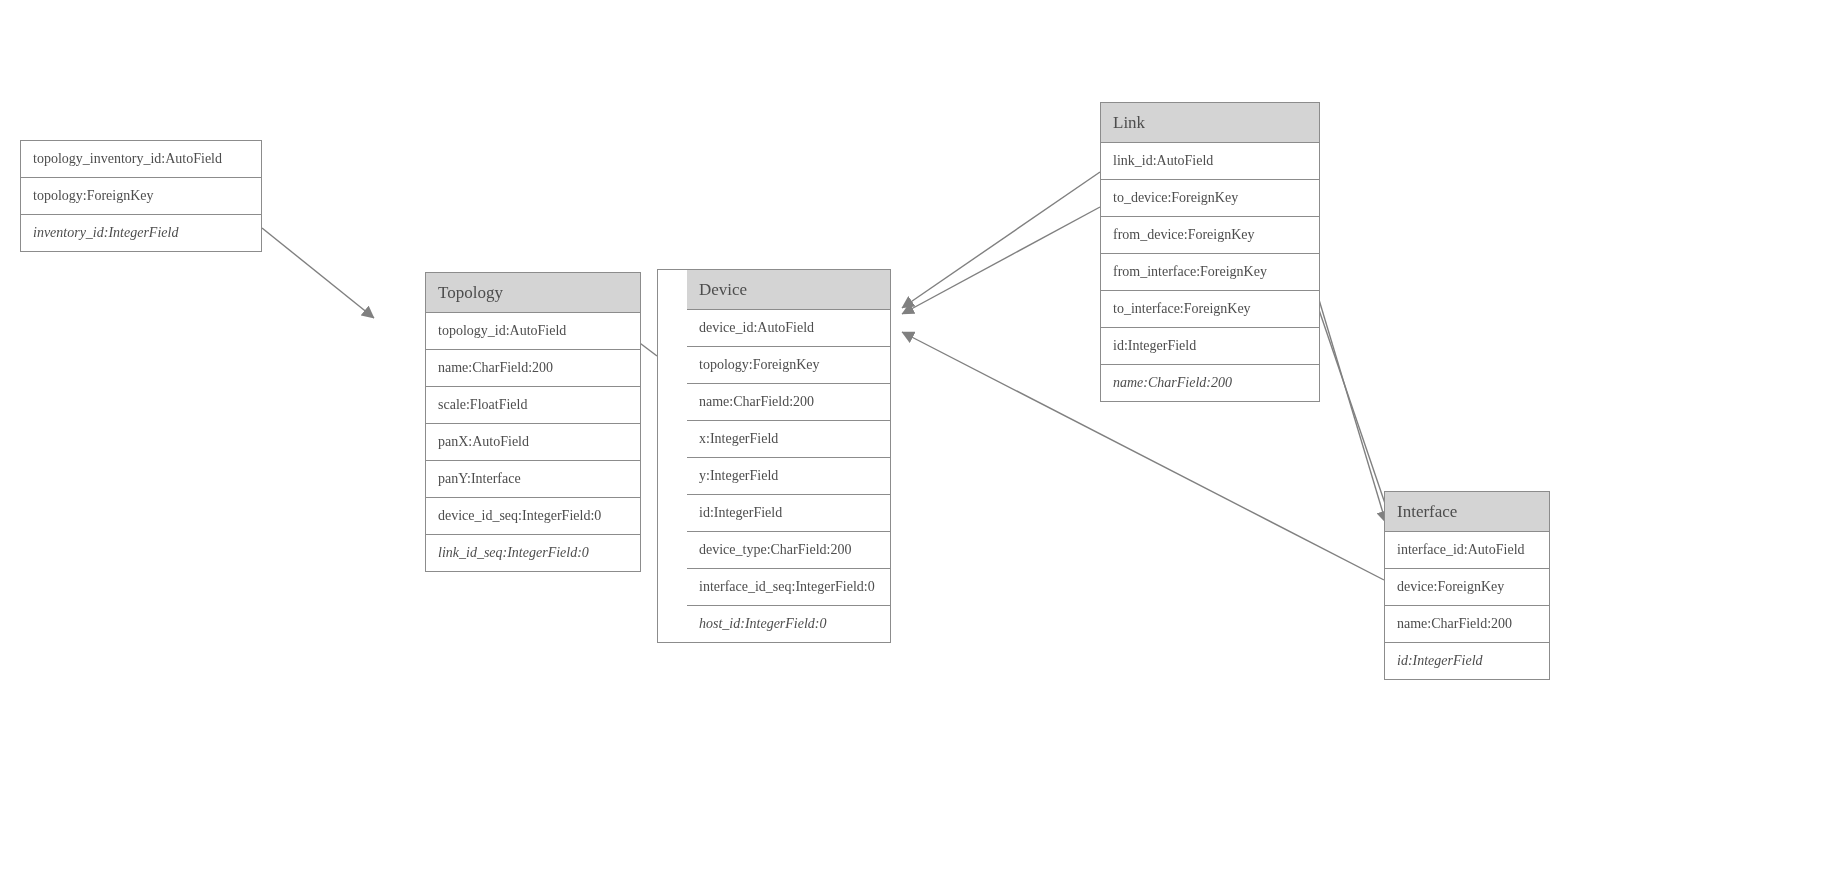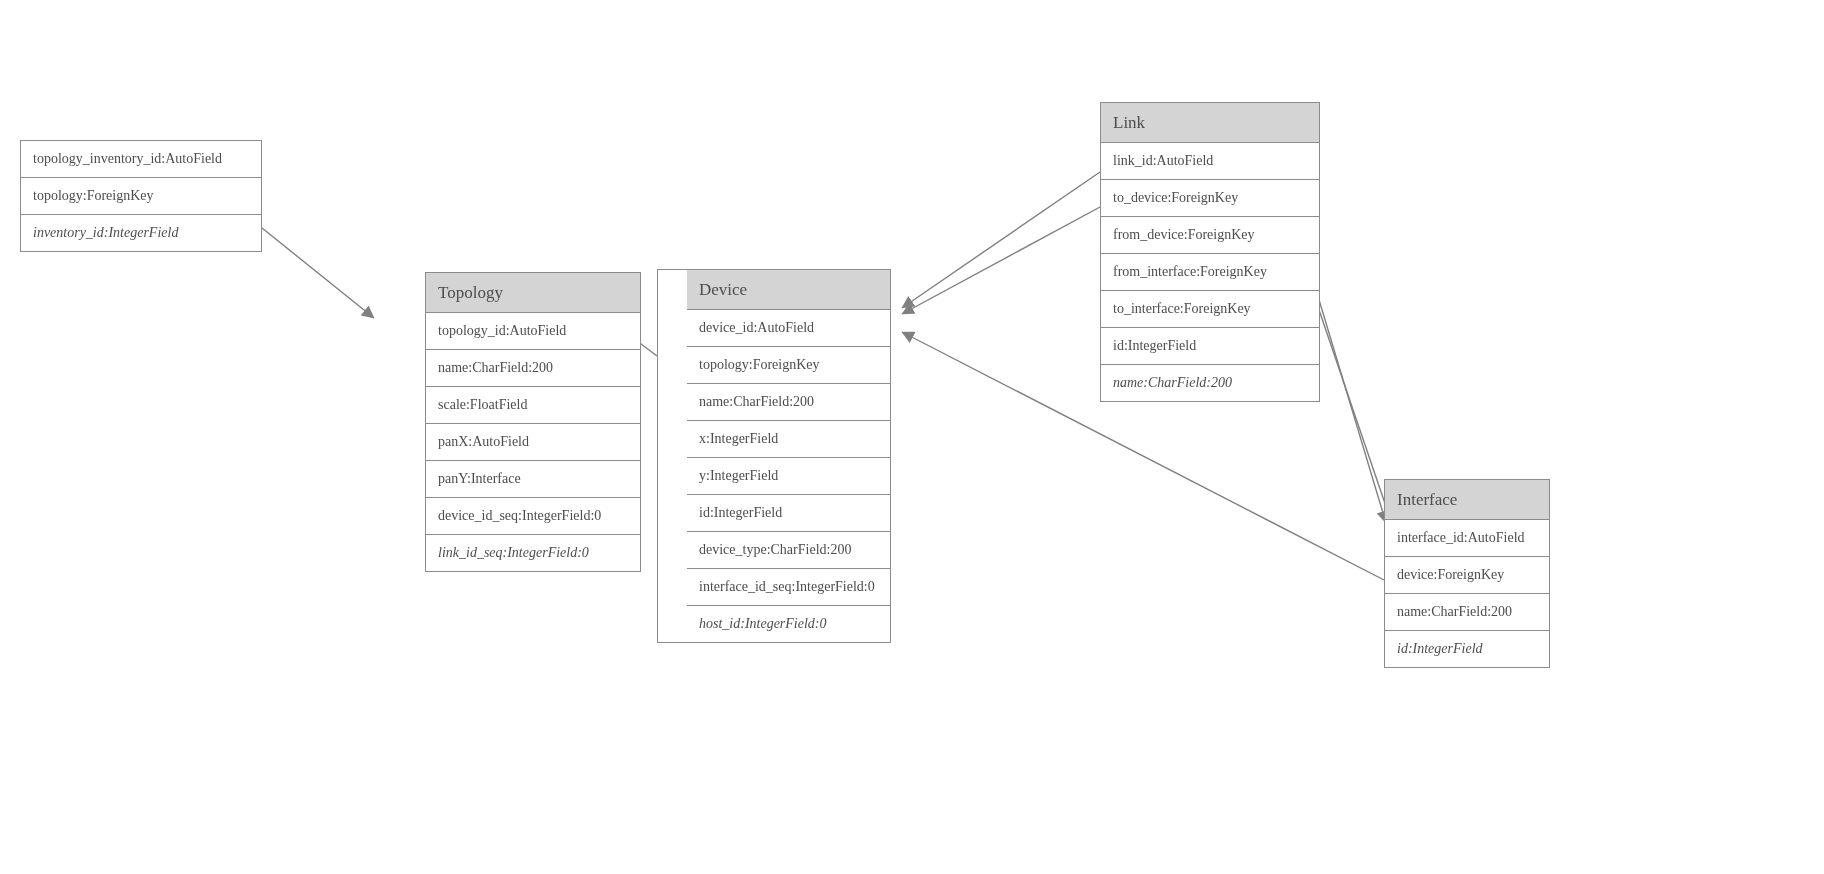--- a/index.html
+++ b/index.html
@@ -120,21 +120,21 @@
     <div class="entity-title">Link</div>
     <div class="entity-field">link_id:AutoField</div>
     <div class="entity-field">to_device:ForeignKey</div>
     <div class="entity-field">from_device:ForeignKey</div>
     <div class="entity-field">from_interface:ForeignKey</div>
     <div class="entity-field">to_interface:ForeignKey</div>
     <div class="entity-field">id:IntegerField</div>
     <div class="entity-field last">name:CharField:200</div>
   </div>
 
-  <div class="entity" style="left:1384px; top:479px; width:166px;">
+  <div class="entity" style="left:1384px; top:491px; width:166px;">
     <div class="entity-title">Interface</div>
     <div class="entity-field">interface_id:AutoField</div>
     <div class="entity-field">device:ForeignKey</div>
     <div class="entity-field">name:CharField:200</div>
     <div class="entity-field last">id:IntegerField</div>
   </div>
 
 </div>
 
 </body></html>

